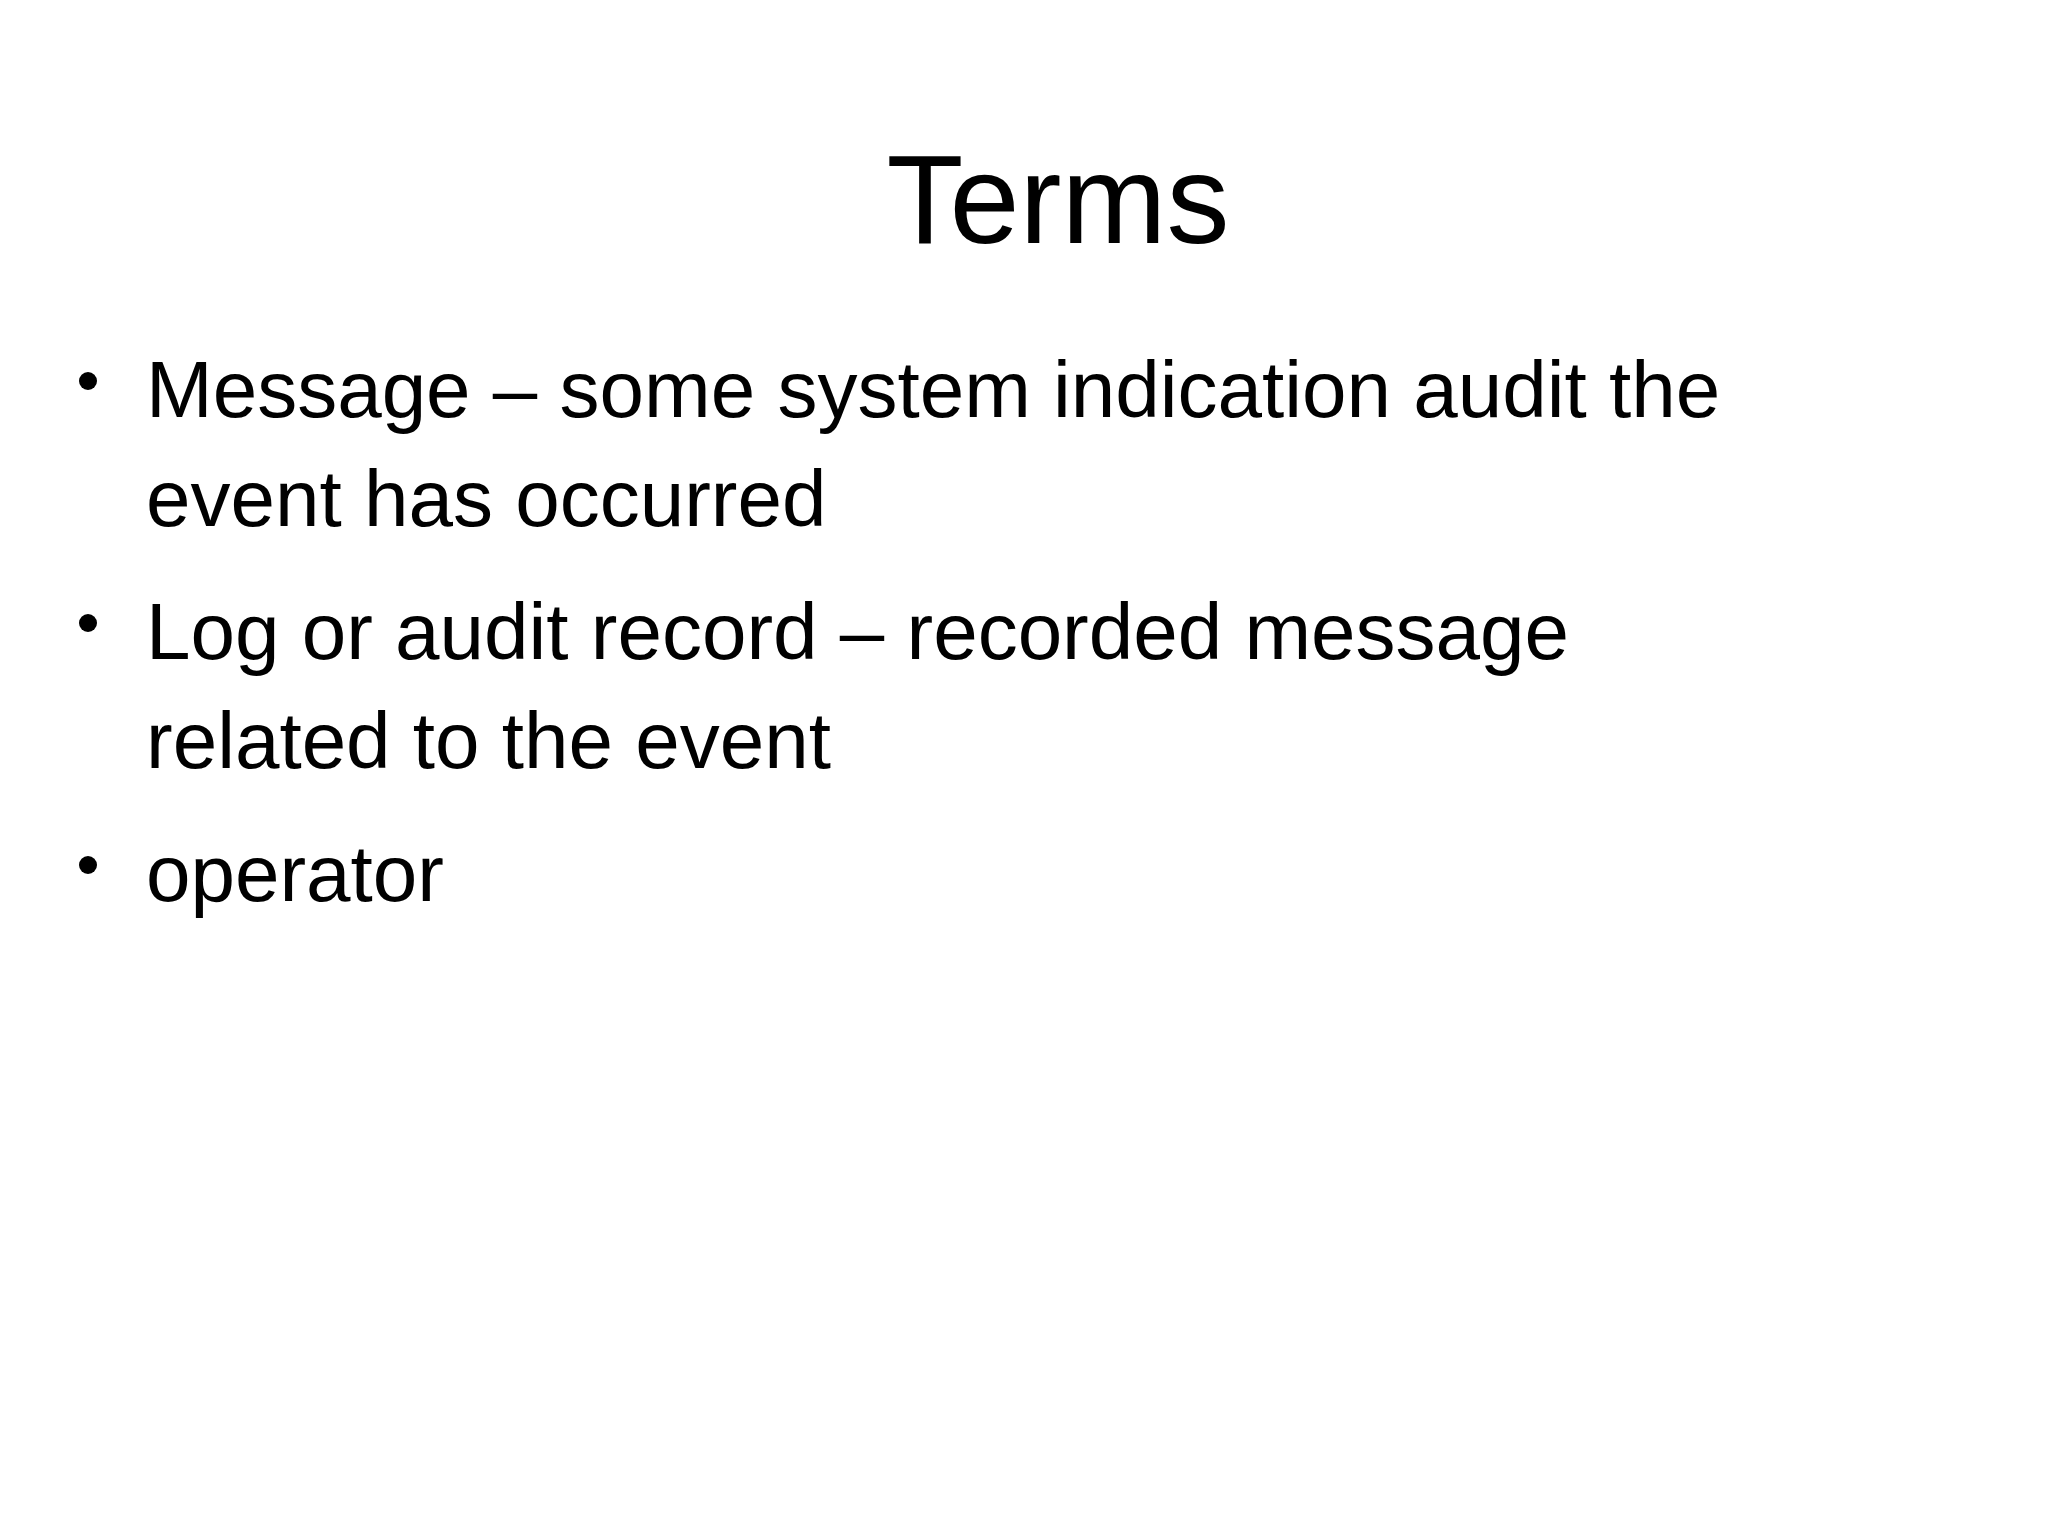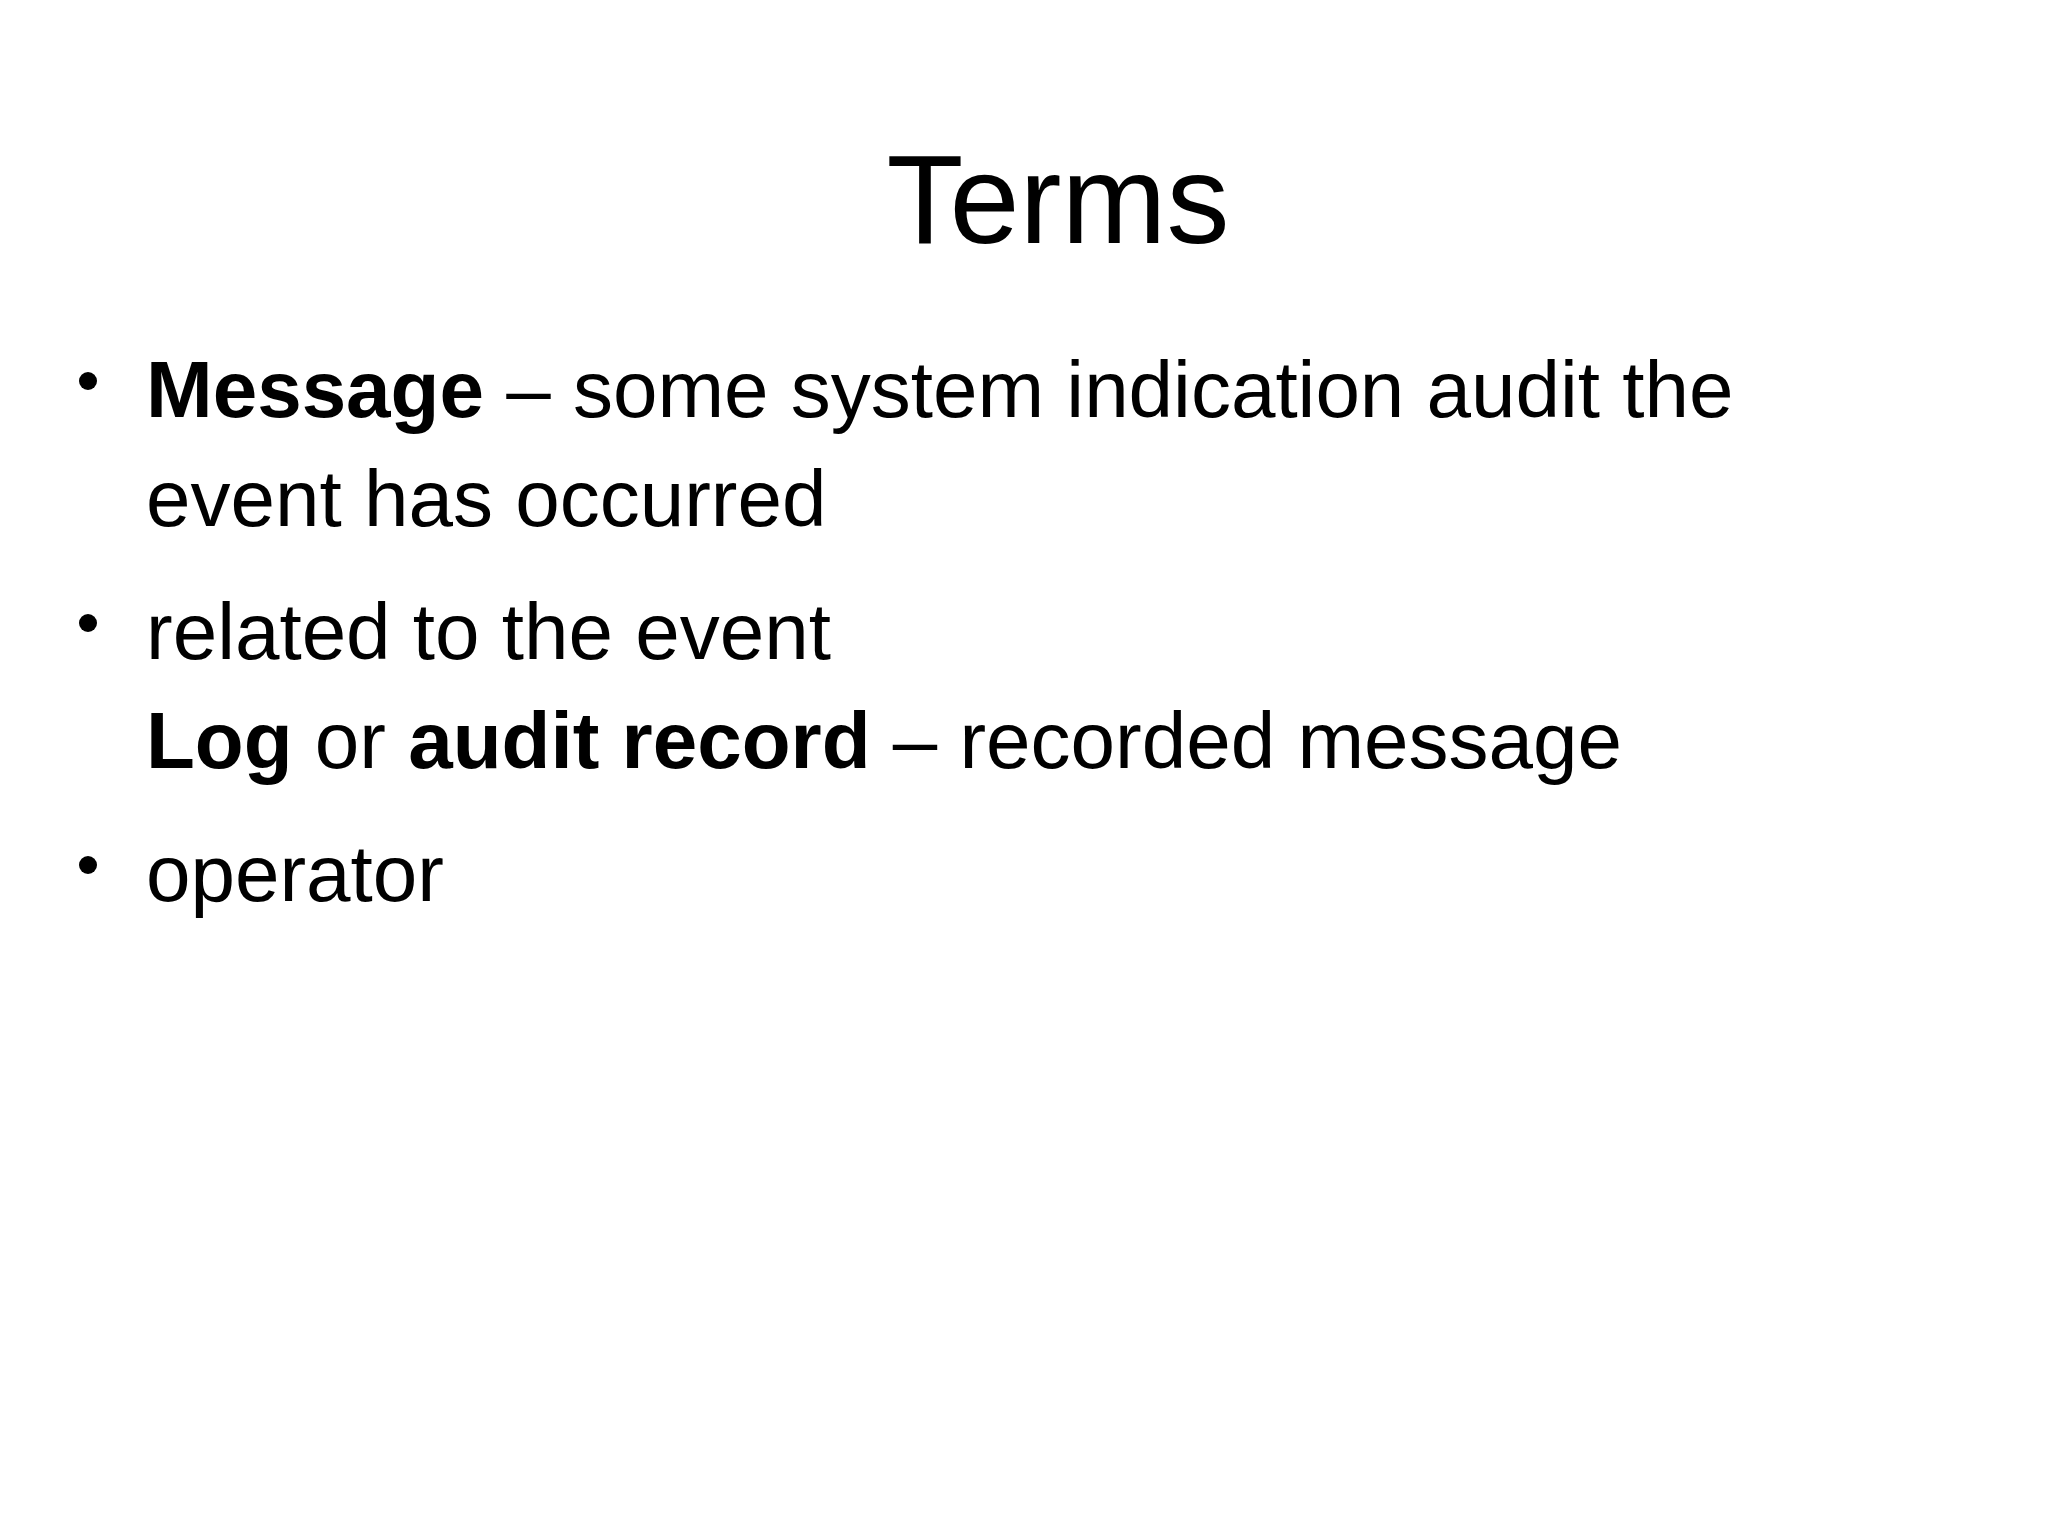--- a/index.html
+++ b/index.html
@@ -38,40 +38,40 @@
     background:#000;
     margin-top:37px;
   }
   .btext {
     margin-left:49px;
     font-size:80px;
     line-height:109px;
     font-weight:400;
   }
   .bline { white-space:nowrap; }
-  .b { font-weight:700; }
+  .b { font-weight:400; }
 </style>
 </head>
 <body>
 
 <div class="slide" style="background: rgb(255, 255, 255); color: rgb(0, 0, 0); padding-left: 34px;">
   <h1 class="slide-title">Terms</h1>
   <ul class="bullets">
       <li>
         <span class="dot" style="background: rgb(0, 0, 0);"></span>
         <div class="btext">
           <div class="bline"><span class="b">Message</span><span> – some system indication audit the</span></div>
           <div class="bline"><span>event has occurred</span></div>
         </div>
       </li>
       <li>
         <span class="dot" style="background: rgb(0, 0, 0);"></span>
         <div class="btext">
+          <div class="bline"><span class="b">Log</span><span> or </span><span class="b">audit record</span><span> – recorded message</span></div>
           <div class="bline"><span>related to the event</span></div>
-          <div class="bline"><span class="b">Log</span><span> or </span><span class="b">audit record</span><span> – recorded message</span></div>
         </div>
       </li>
       <li>
         <span class="dot" style="background: rgb(0, 0, 0);"></span>
         <div class="btext">
           <div class="bline"><span>operator</span></div>
         </div>
       </li>
     </ul>
 </div>

